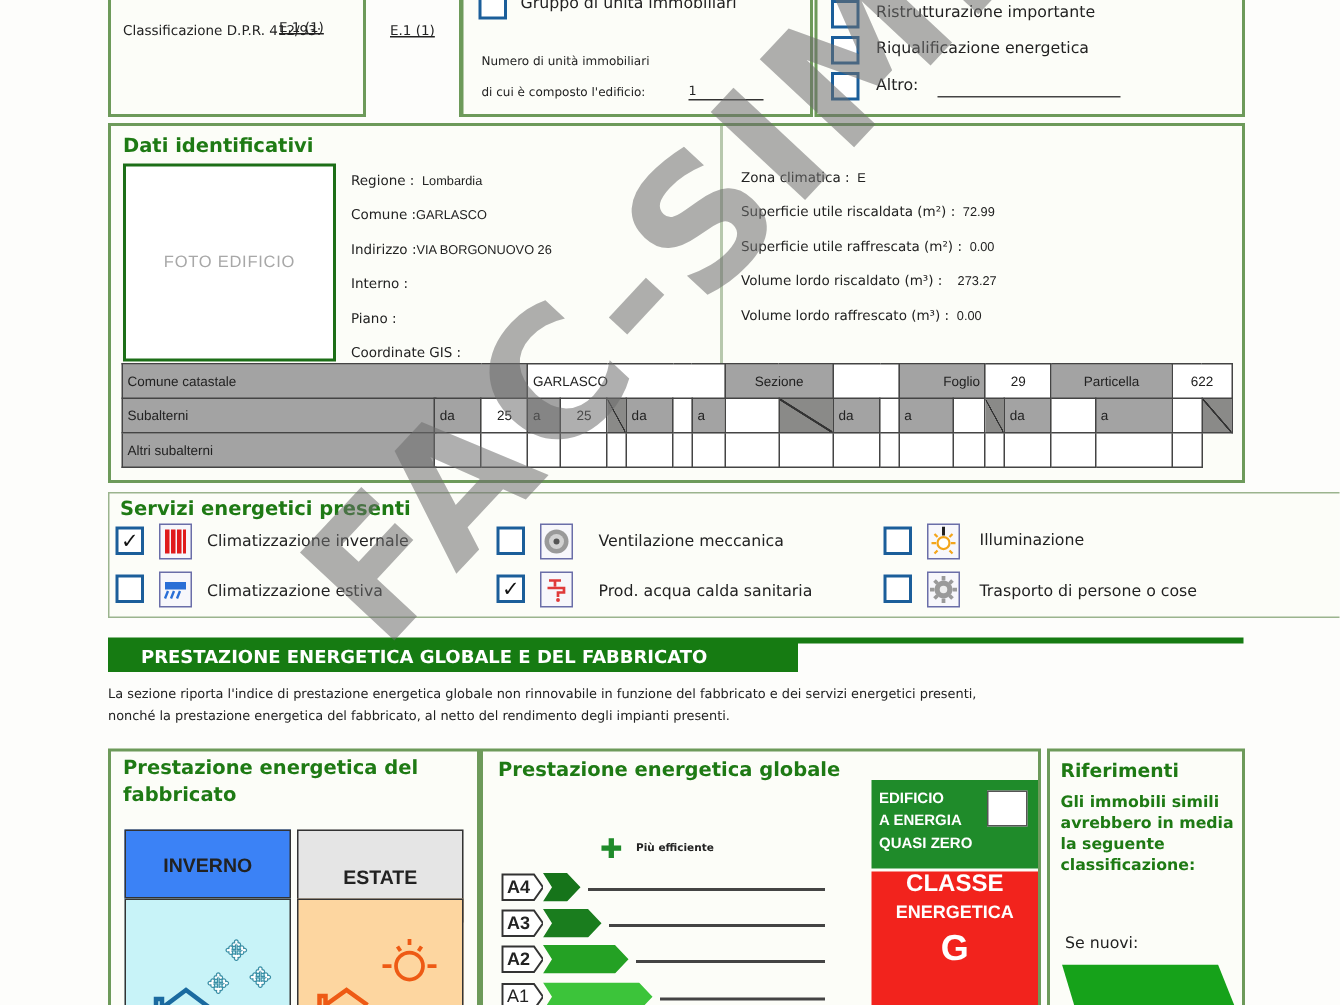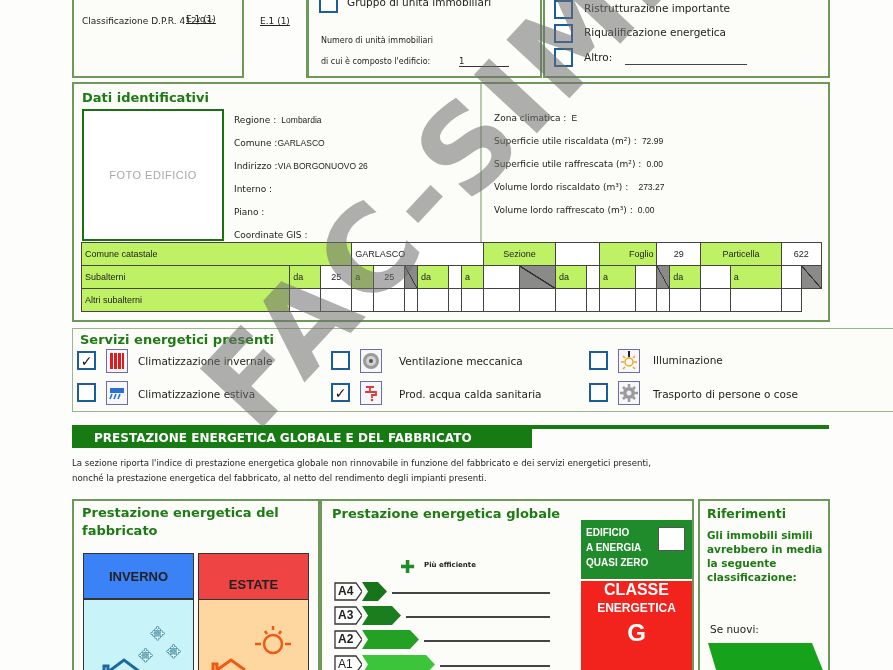--- a/index.html
+++ b/index.html
@@ -9,21 +9,21 @@
   .panel { position: absolute; border: 2px solid #6d9a5a; background: #fcfdf8; }
   .panel.thin { border: 1.5px solid #9bb48e; }
   .green-title { color: #1e7a14; font-weight: bold; font-size: 13px; }
   .txt { font-size: 10.5px; color: #222; white-space: nowrap; }
   .txt-s { font-size: 9px; color: #222; white-space: nowrap; }
   .val { font-size: 8.5px; font-family: "Liberation Sans", sans-serif; }
   .chk { position: absolute; width: 19px; height: 19px; border: 2.5px solid #1b5e9a; background: #fff; display: flex; align-items: center; justify-content: center; font-size: 14px; color: #111; line-height: 1; }
   .ico { position: absolute; width: 22px; height: 24px; border: 1.5px solid #6a6ea8; background: #f7f7fb; display: flex; align-items: center; justify-content: center; }
   table.cat { position: absolute; border-collapse: collapse; font-size: 9px; font-family: "Liberation Sans", sans-serif; }
   table.cat td { border: 1.3px solid #444; height: 23px; padding: 0 3px; white-space: nowrap; color: #222; }
-  td.lbl { background: #bef264; }
+  td.lbl { background: #a3a3a3; }
   td.dk { background: #8a8a88; position: relative; }
   td.dk::after { content: ""; position: absolute; left: 0; top: 0; right: 0; bottom: 0;
      background: linear-gradient(to bottom left, transparent 48%, #333 49%, #333 52%, transparent 53%); }
   td.w { background: #fff; }
   .banner { position: absolute; left: 72px; top: 428px; width: 460px; height: 20px; background: #167b12; color: #fff; font-weight: bold; font-size: 12px; padding-left: 22px; line-height: 20px; }
   .banner-line { position: absolute; left: 72px; top: 425px; width: 757px; height: 4px; background: #167b12; }
   .arrow { position: absolute; height: 19px; }
   .lab { position: absolute; width: 28px; height: 19px; }
   .watermark { position: absolute; left: 175px; top: 360px; font-size: 118px; font-weight: bold; color: rgba(110,110,110,0.55); transform: rotate(-47deg); transform-origin: left top; letter-spacing: 4px; font-family: "DejaVu Sans", sans-serif; pointer-events: none; white-space: nowrap; }
 </style>
@@ -204,21 +204,21 @@
 <div class="banner">PRESTAZIONE ENERGETICA GLOBALE  E DEL FABBRICATO</div>
 <span class="abs" style="left:72px;top:458px;font-size:8.6px;white-space:nowrap;">La sezione riporta l'indice di prestazione energetica globale non rinnovabile in funzione del fabbricato e dei servizi energetici presenti,</span>
 <span class="abs" style="left:72px;top:473px;font-size:8.6px;white-space:nowrap;">nonché la prestazione energetica del fabbricato, al netto del rendimento degli impianti presenti.</span>
 
 <div class="panel" style="left:72px;top:499px;width:248px;height:180px;">
   <span class="abs green-title" style="left:8px;top:4px;">Prestazione energetica del</span>
   <span class="abs green-title" style="left:8px;top:22px;">fabbricato</span>
   <div class="abs" style="left:9px;top:52px;width:111px;height:46px;background:#3b82f6;border:1.5px solid #333;display:flex;align-items:center;justify-content:center;font-weight:bold;font-size:13px;font-family:'Liberation Sans',sans-serif;">
     <span>INVERNO</span>
   </div>
-  <div class="abs" style="left:124px;top:52px;width:111px;height:62px;background:#ef4444;border:1.5px solid #333;display:flex;align-items:center;justify-content:center;font-weight:bold;font-size:13px;font-family:'Liberation Sans',sans-serif;">
+  <div class="abs" style="left:124px;top:52px;width:111px;height:62px;background:#e5e5e5;border:1.5px solid #333;display:flex;align-items:center;justify-content:center;font-weight:bold;font-size:13px;font-family:'Liberation Sans',sans-serif;">
     <span>ESTATE</span>
   </div>
   <div class="abs" style="left:9px;top:98px;width:111px;height:80px;background:#c8f3f8;border:1.5px solid #333;">
     <svg class="abs" style="left:18px;top:22px;" width="90" height="60">
       <text x="48" y="18" font-size="18" fill="#fff" stroke="#3b8fa6" stroke-width="0.8">✥</text>
       <text x="64" y="36" font-size="18" fill="#fff" stroke="#3b8fa6" stroke-width="0.8">✥</text>
       <text x="36" y="40" font-size="18" fill="#fff" stroke="#3b8fa6" stroke-width="0.8">✥</text>
       <path d="M2 60 V44 H6 V52 M6 50 L22 38 L38 50" stroke="#1a6aa0" stroke-width="3" fill="none"></path>
     </svg>
   </div>

